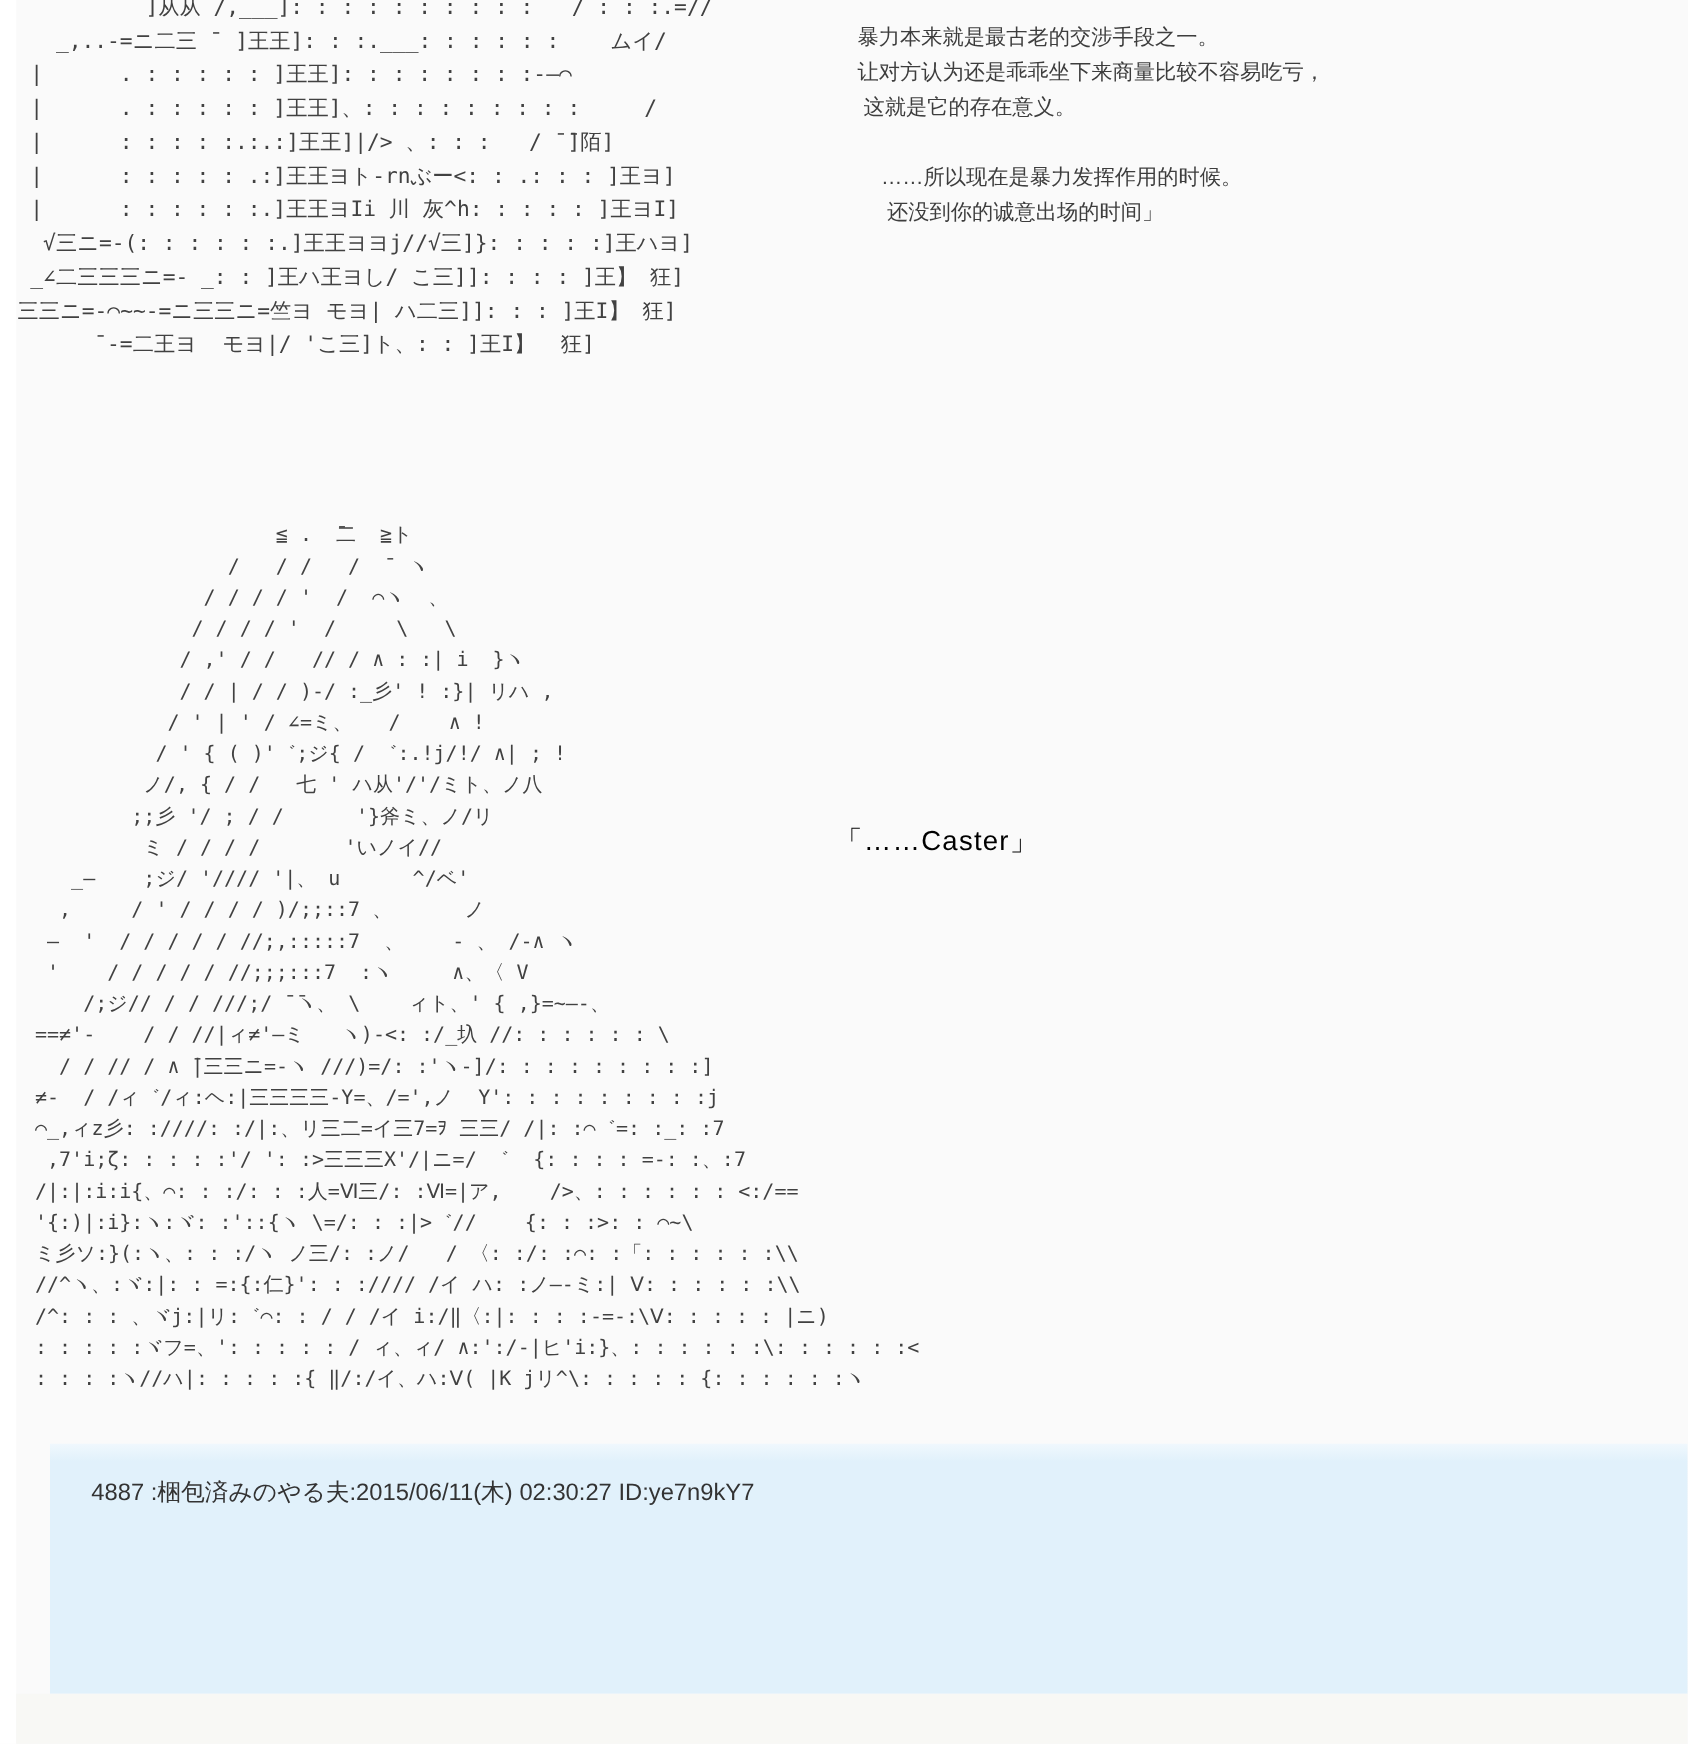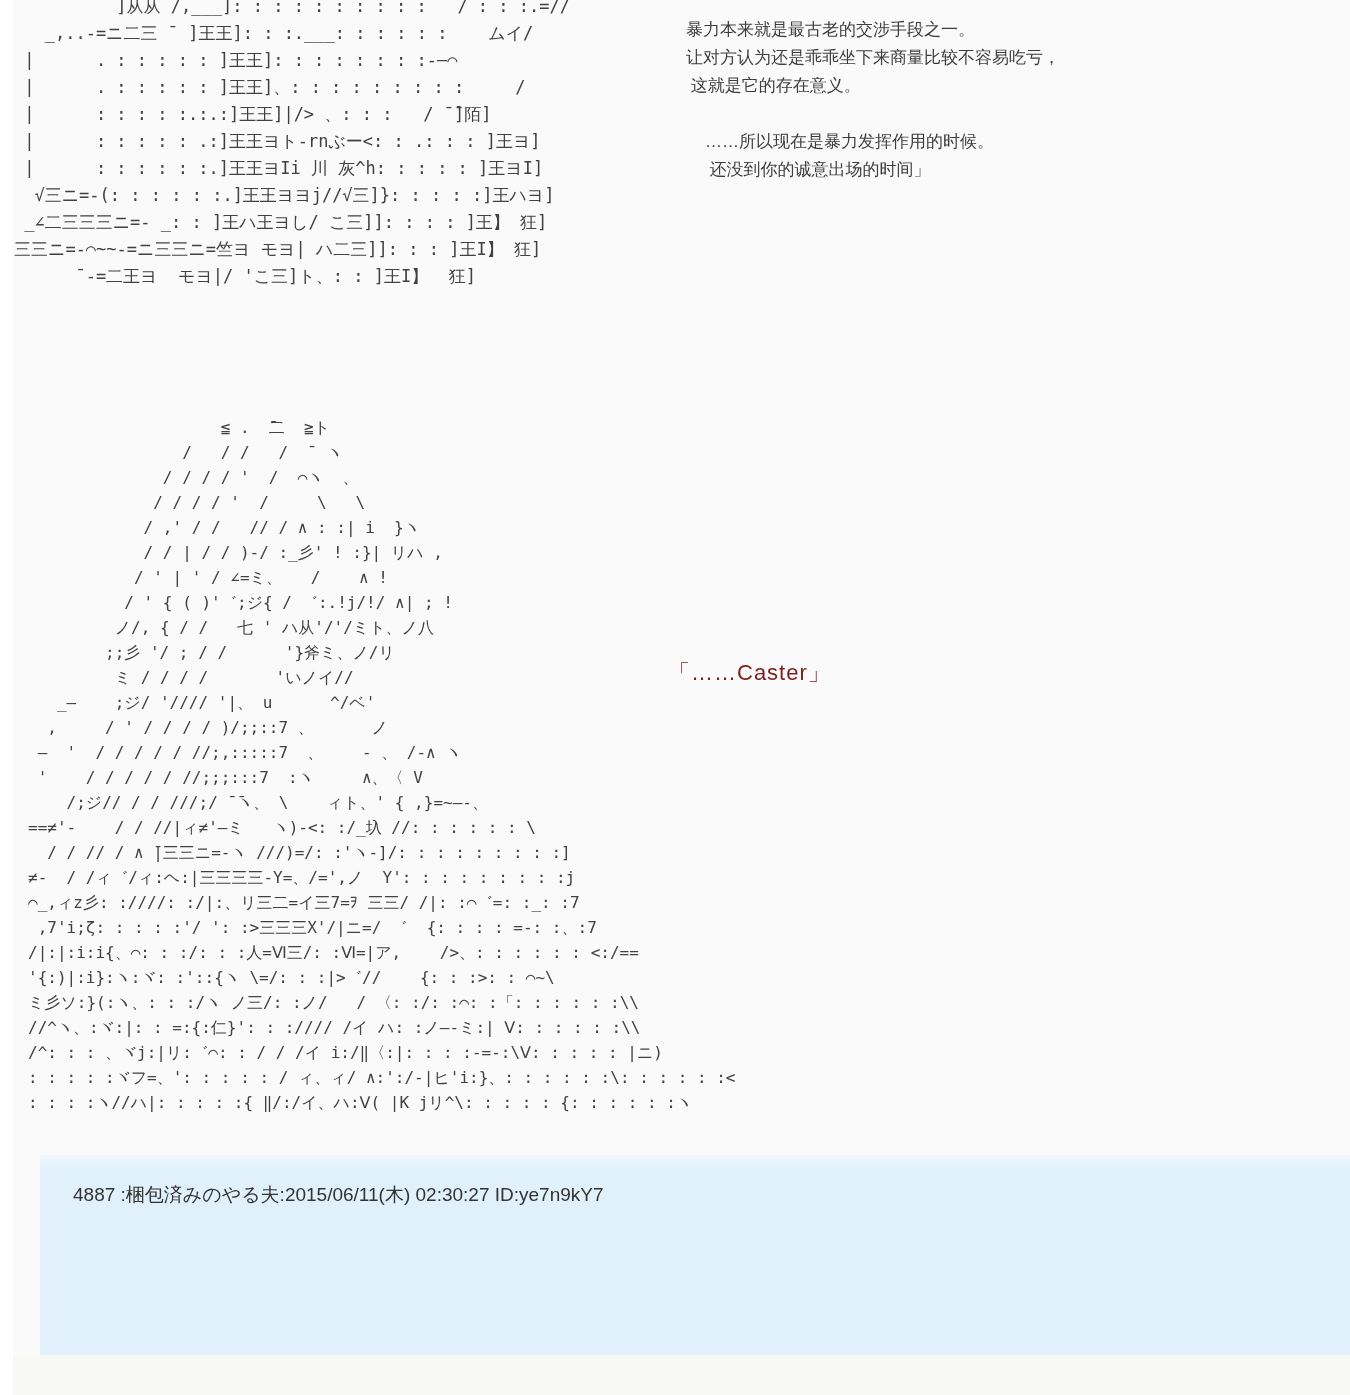--- a/index.html
+++ b/index.html
@@ -46,21 +46,21 @@
     line-height: 28px;
     white-space: pre;
     color: #3d3d3d;
   }
   #caster-line {
     position: absolute;
     left: 668px;
     top: 658px;
     font-size: 22px;
     letter-spacing: 1px;
-    color: #7f1d1d;
+    color: #000000;
   }
   #post-block {
     position: absolute;
     left: 40px;
     top: 1155px;
     width: 1310px;
     height: 200px;
     background: #e1f1fb;
     background: linear-gradient(to bottom, #f0f8fd 0px, #e1f1fb 14px, #e1f1fb 100%);
   }

